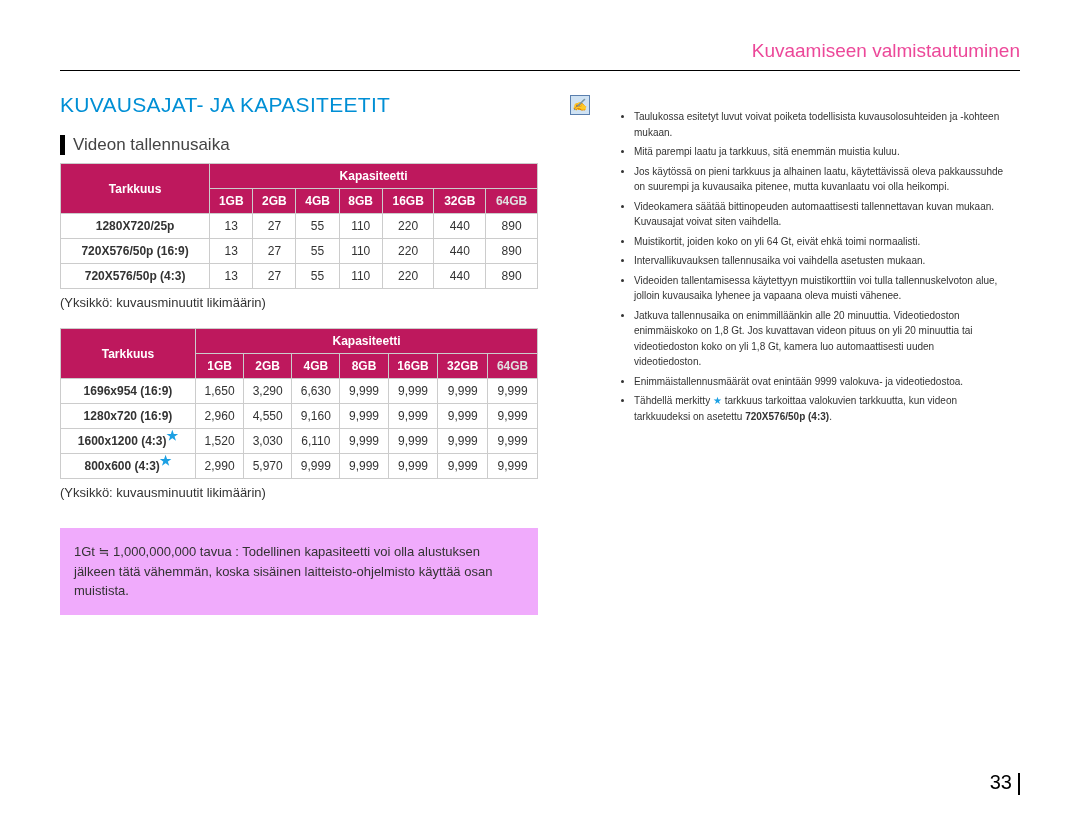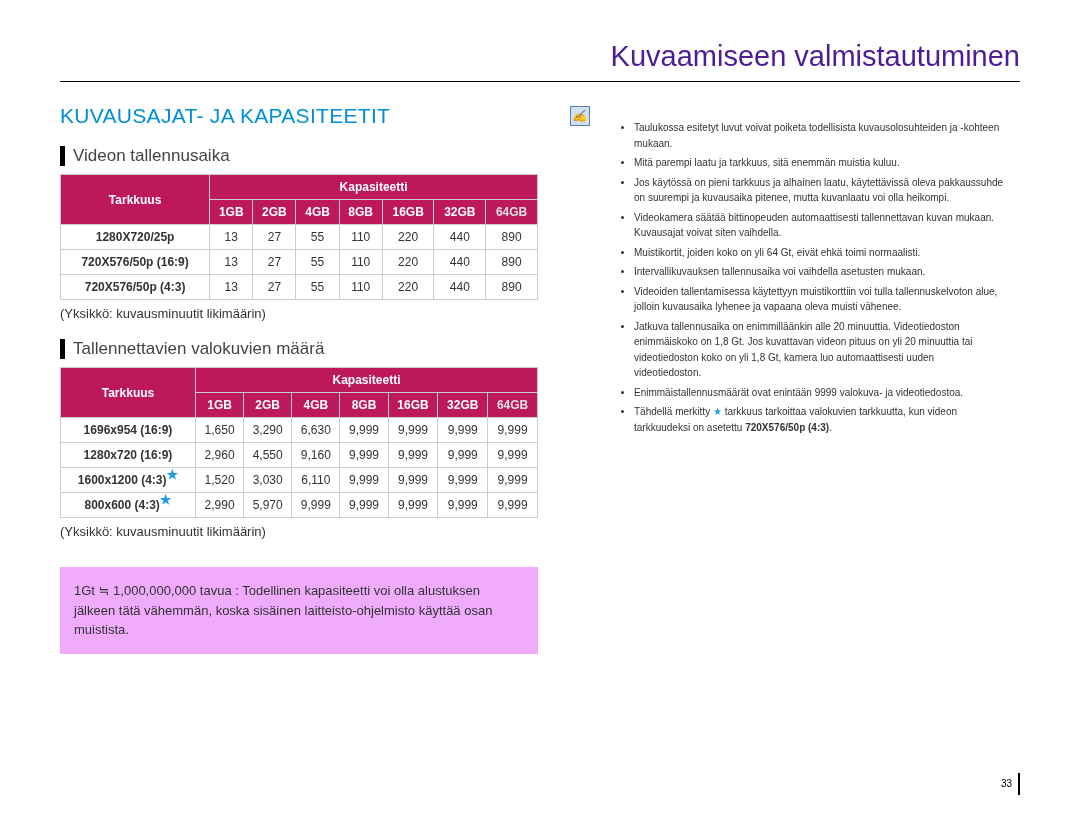--- a/index.html
+++ b/index.html
@@ -10,22 +10,22 @@
     background: #fff;
     width: 1080px;
     height: 825px;
     position: relative;
   }
   .page {
     padding: 40px 60px 50px 60px;
   }
   .top-title {
     text-align: right;
-    font-size: 29px;
-    color: #4c1d95;
+    font-size: 19px;
+    color: #ec4899;
     font-weight: 300;
     padding-bottom: 8px;
     border-bottom: 1px solid #000;
     margin-bottom: 22px;
   }
   .columns {
     display: flex;
     gap: 32px;
   }
   .col-left { flex: 0 0 478px; }
@@ -116,21 +116,21 @@
     color: #1ca0e3;
     font-size: 13px;
     vertical-align: super;
     line-height: 0;
   }
   .star-inline { color: #1ca0e3; }
   .pagenum {
     position: absolute;
     bottom: 30px;
     right: 60px;
-    font-size: 10px;
+    font-size: 20px;
     color: #000;
   }
   .pagenum .line {
     width: 2px;
     height: 22px;
     background: #000;
     display: inline-block;
     vertical-align: middle;
     margin-left: 6px;
   }
@@ -194,24 +194,20 @@
               <td>55</td>
               <td>110</td>
               <td>220</td>
               <td>440</td>
               <td>890</td>
             </tr>
           </tbody>
       </table>
       <div class="unit-note">(Yksikkö: kuvausminuutit likimäärin)</div>
 
-      <div class="subhead">
-        <span class="bar"></span>
-        <span>Tallennettavien valokuvien määrä</span>
-      </div>
 
       <table class="data">
         <thead>
           <tr>
             <th rowspan="2">Tarkkuus</th>
             <th colspan="7">Kapasiteetti</th>
           </tr>
           <tr id="photo-caps-row">
               <th>1GB</th>
               <th>2GB</th>

